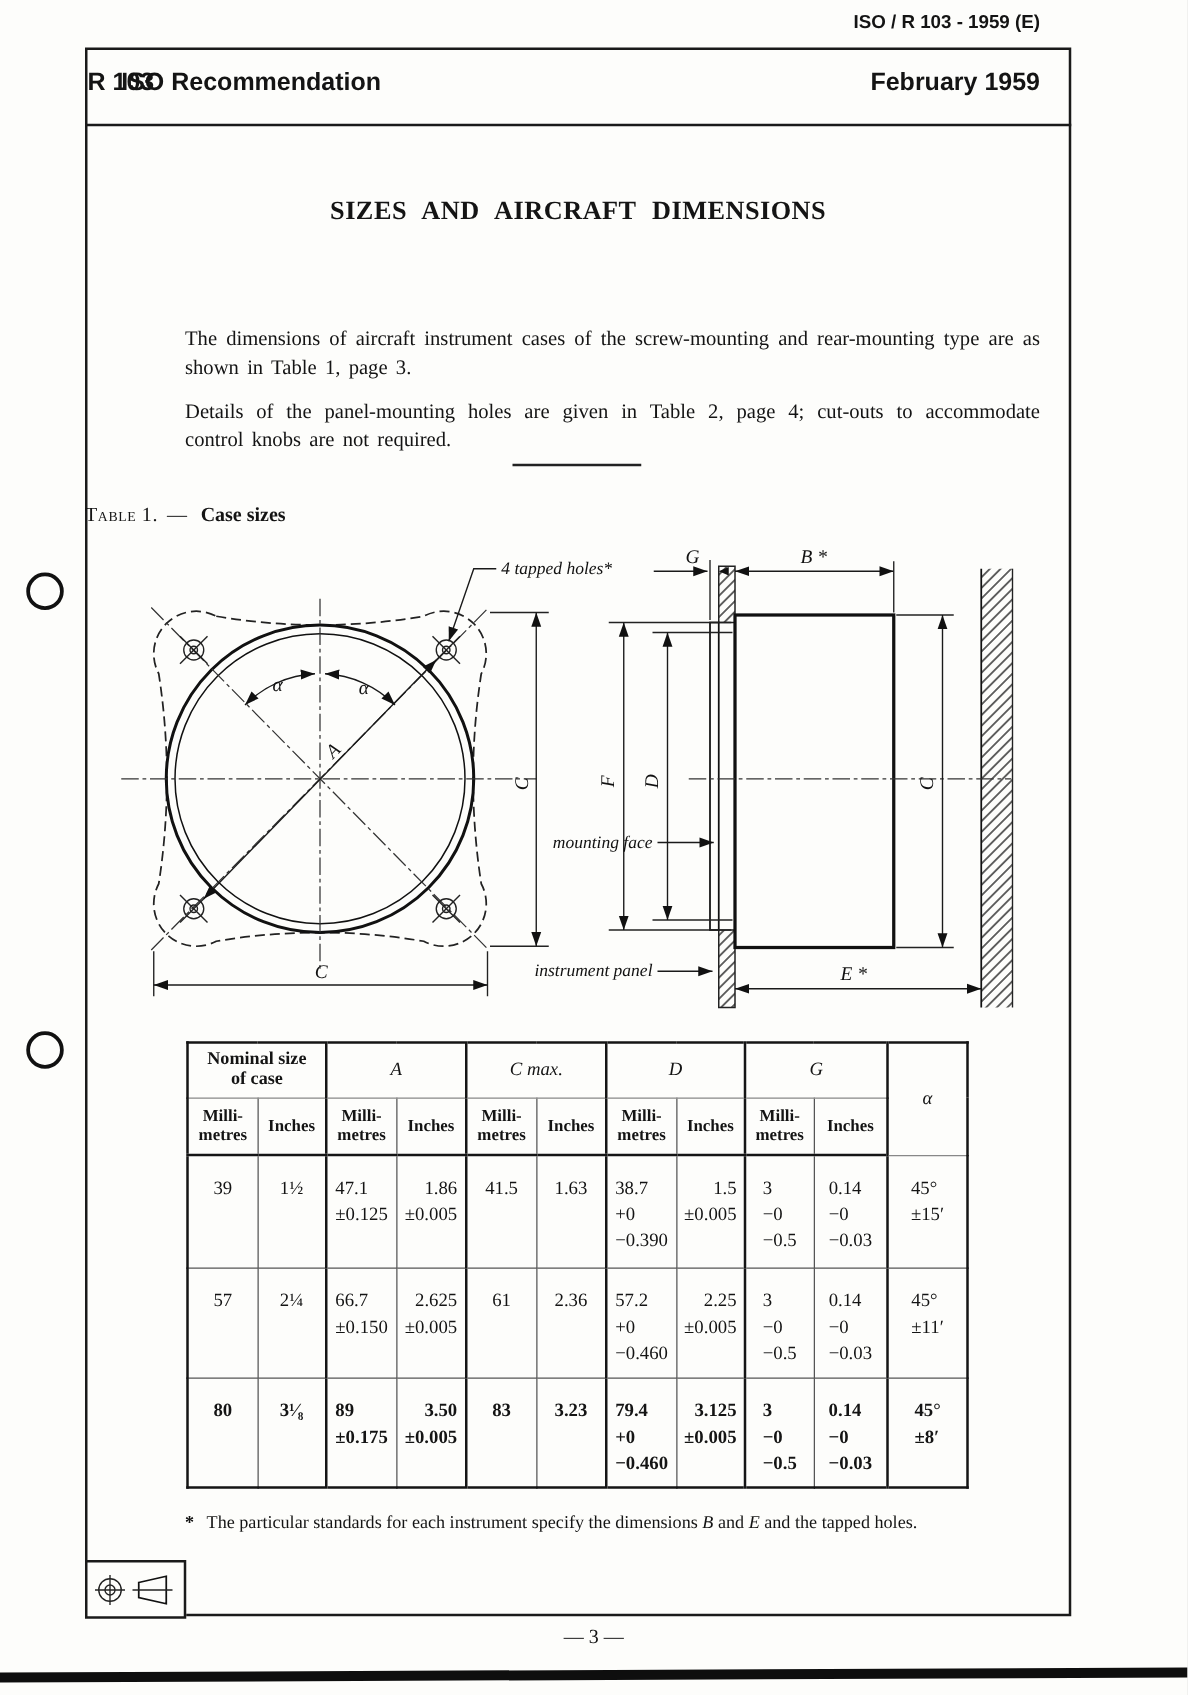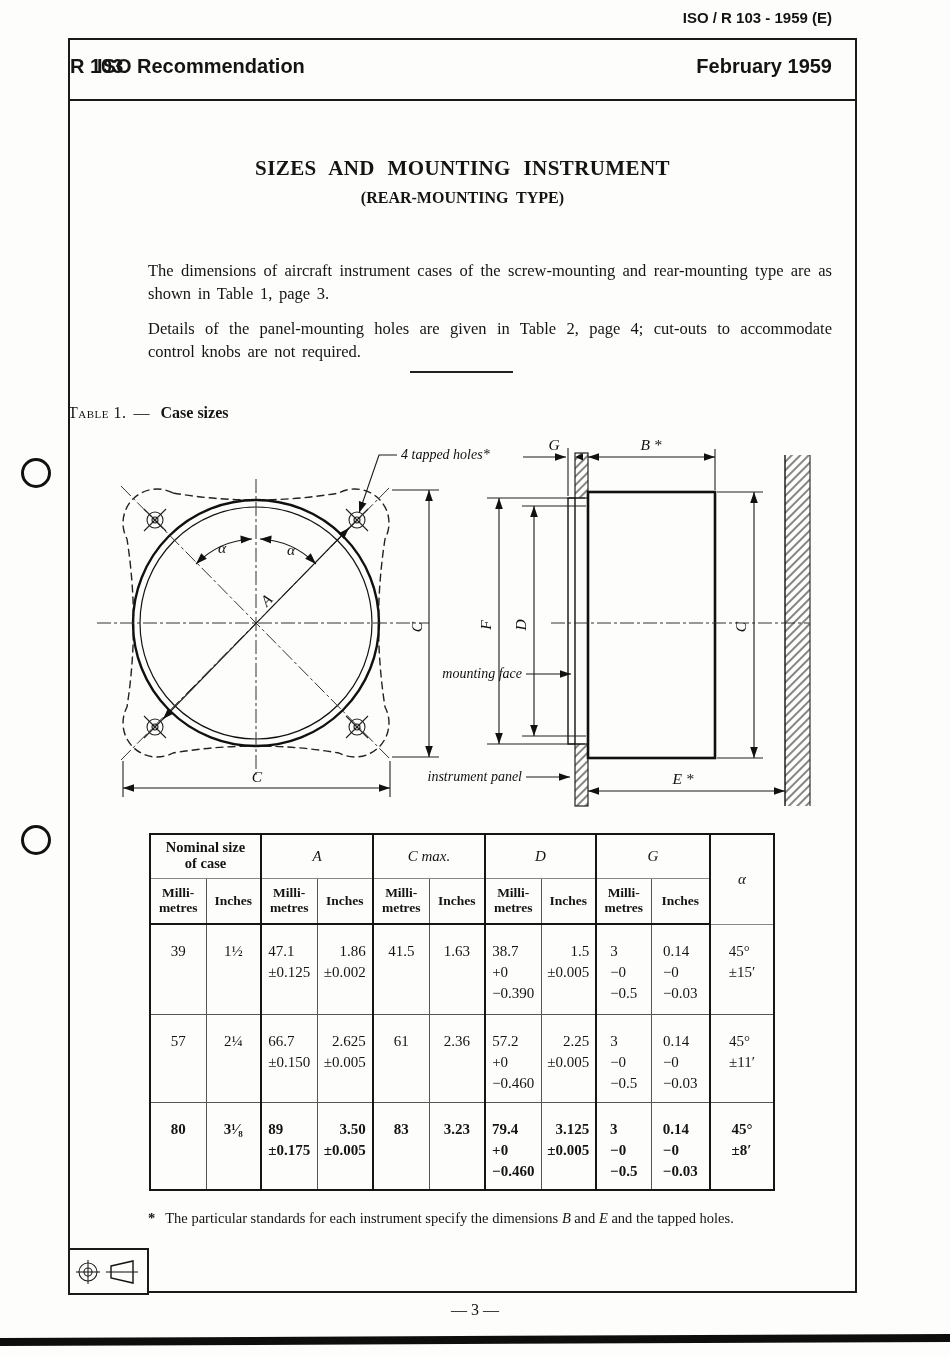--- a/index.html
+++ b/index.html
@@ -99,22 +99,21 @@
     <span class="org">ISO Recommendation</span>
     <span class="num">R 103</span>
     <span class="date">February 1959</span>
   </div>
   <div class="abs head-rule"></div>
 
   <div class="abs hole hole1"></div>
   <div class="abs hole hole2"></div>
 
   <div class="abs title">
-    <div class="t1">SIZES AND MOUNTING INSTRUMENT</div>
-    <div class="t3">(REAR-MOUNTING TYPE)</div>
+    <div class="t1">SIZES AND AIRCRAFT DIMENSIONS</div>
   </div>
 
   <div class="abs intro">
     <p>The dimensions of aircraft instrument cases of the screw-mounting and rear-mounting type are as shown in Table 1, page 3.</p>
     <p>Details of the panel-mounting holes are given in Table 2, page 4; cut-outs to accommodate control knobs are not required.</p>
   </div>
 
   <div class="abs mid-rule"></div>
 
   <div class="abs caption">
@@ -277,21 +276,21 @@
       <th class="gb"><span class="hv">Milli-
 metres</span></th>
       <th><span class="hv">Inches</span></th>
     </tr>
     <tr class="dr d1">
       <td class="ctr"><span class="cv">39</span></td>
       <td class="ctr"><span class="cv">1½</span></td>
       <td class="gb"><span class="cv">47.1
 ±0.125</span></td>
       <td class="rgt"><span class="cv">1.86
-±0.002</span></td>
+±0.005</span></td>
       <td class="gb ctr"><span class="cv">41.5</span></td>
       <td class="ctr"><span class="cv">1.63</span></td>
       <td class="gb"><span class="cv">38.7
 +0
 −0.390</span></td>
       <td class="rgt"><span class="cv">1.5
 ±0.005</span></td>
       <td class="gb"><span class="cv">3
 −0
 −0.5</span></td>

